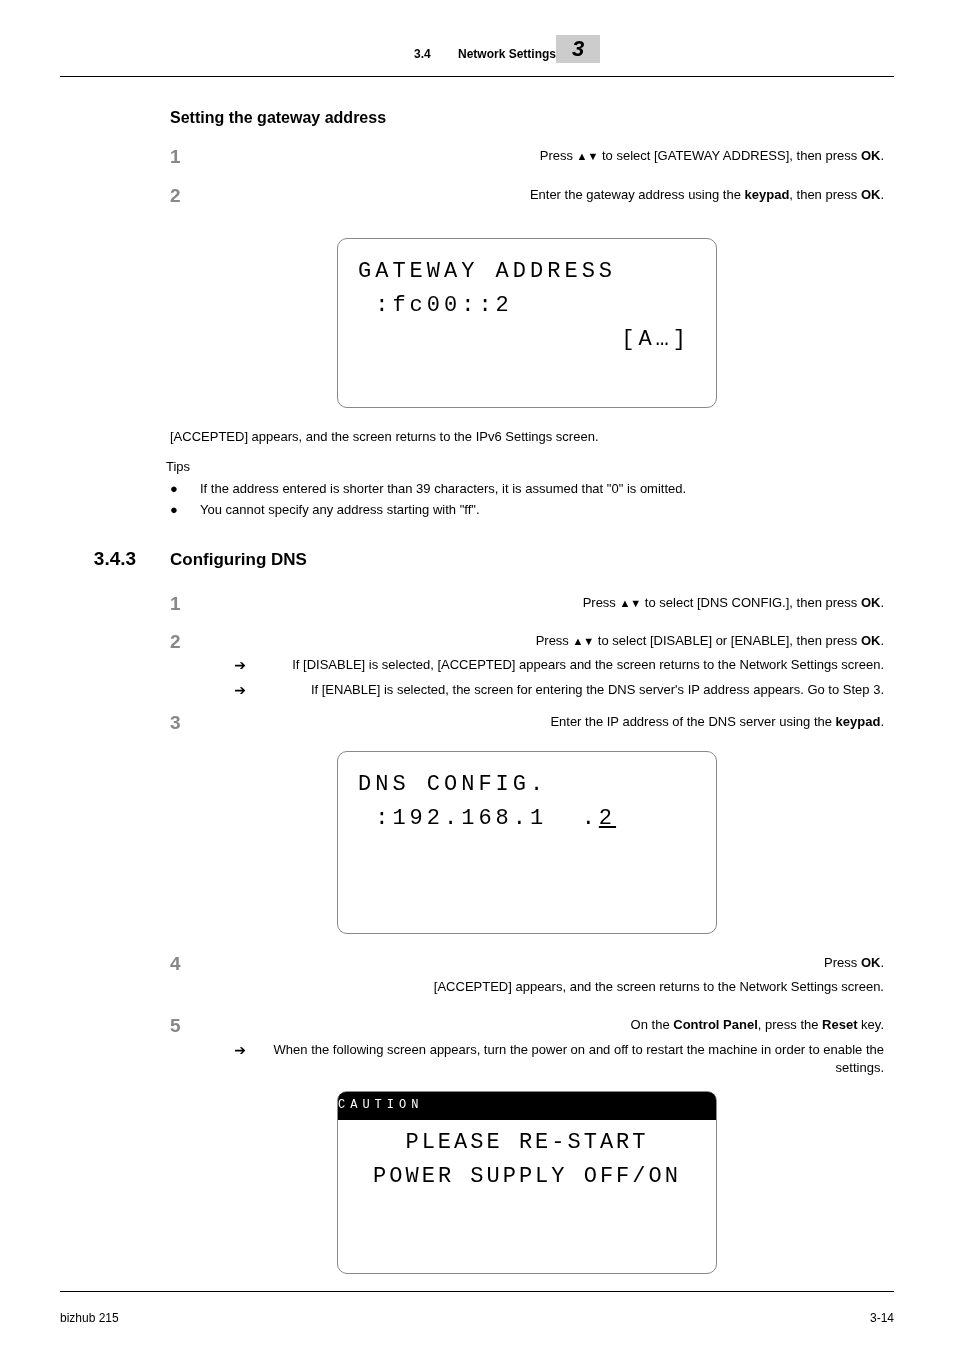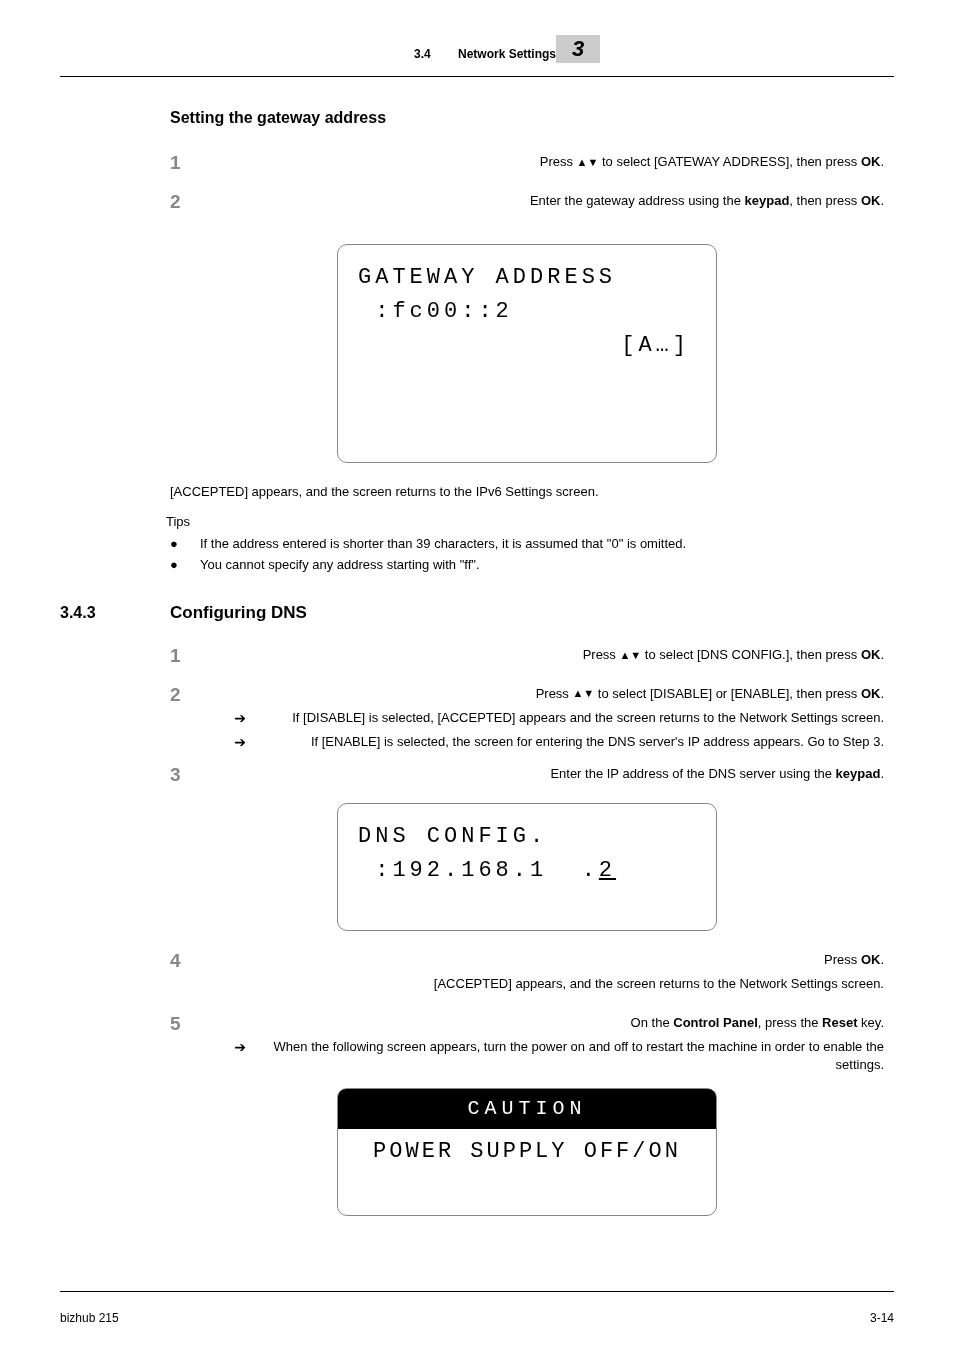--- a/index.html
+++ b/index.html
@@ -37,33 +37,34 @@
     font-size: 22px;
     font-weight: bold;
     font-style: italic;
     color: #000;
     margin-right: -60px;
   }
   .content { margin-left: 110px; margin-right: 10px; }
   .heading1 {
     font-size: 16px;
     font-weight: bold;
-    margin-bottom: 24px;
+    margin-bottom: 18px;
   }
   .section-row {
     display: flex;
     align-items: baseline;
     margin-bottom: 22px;
     margin-left: -110px;
   }
   .section-num {
     width: 110px;
-    font-size: 16px;
+    font-size: 19px;
     font-weight: bold;
     color: #000;
+    text-align: center;
   }
   .section-title {
     font-size: 17px;
     font-weight: bold;
   }
   .step {
     display: flex;
     margin-bottom: 14px;
   }
   .step-num {
@@ -98,32 +99,32 @@
     margin: 10px auto 20px;
     padding: 16px 20px 18px 20px;
     font-family: "Courier New", monospace;
     font-size: 22px;
     letter-spacing: 4px;
     line-height: 1.55;
     min-height: 110px;
     position: relative;
     font-weight: 500;
   }
-  .lcd.small { height: 128px; }
+  .lcd.small { height: 183px; }
   .lcd-right { text-align: right; padding-right: 6px;}
   .lcd-header-bar {
     background: #000;
     color: #fff;
     margin: -16px -20px 6px -20px;
     padding: 4px 0 5px;
-    text-align: center;
+    text-align: left;
     border-top-left-radius: 8px;
     border-top-right-radius: 8px;
     letter-spacing: 5px;
-    font-size: 20px;
+    font-size: 12px;
   }
   .lcd-line { white-space: pre; }
   .underline-frag { text-decoration: underline; }
   .arrow-icons { font-size: 11px; display:inline-block; vertical-align: middle;}
   .footer {
     position: absolute;
     left: 60px; right: 60px; bottom: 24px;
     border-top: 1px solid #000;
     display: flex;
     justify-content: space-between;
@@ -160,21 +161,21 @@
 
   <div class="step">
     <div class="step-num">2</div>
     <div class="step-body">
       <p>
         <span>Enter the gateway address using the </span><b>keypad</b><span>, then press </span><b>OK</b><span>.</span>
       </p>
     </div>
   </div>
 
-  <div class="lcd" style="height:219px;margin-top:28px;">
+  <div class="lcd" style="height:170px;margin-top:28px;">
     <div class="lcd-line">GATEWAY ADDRESS</div>
     <div class="lcd-line"> :fc00::2</div>
     <div class="lcd-line lcd-right">[A…]</div>
   </div>
 
   <p class="result-text">[ACCEPTED] appears, and the screen returns to the IPv6 Settings screen.</p>
 
   <div class="tips-label">Tips</div>
   <div class="bullet">
     <div class="bullet-marker">●</div>
@@ -248,20 +249,21 @@
       </p>
       <div class="sub">
         <div class="sub-marker">➔</div>
         <div class="sub-body">When the following screen appears, turn the power on and off to restart the machine in order to enable the settings.</div>
       </div>
     </div>
   </div>
 
   <div class="lcd small" style="text-align:center; letter-spacing:3px;">
     <div class="lcd-header-bar">CAUTION</div>
+    <div class="lcd-line" style="white-space:normal;">PLEASE RE-START</div>
     <div class="lcd-line" style="white-space:normal;">POWER SUPPLY OFF/ON</div>
   </div>
 
 </div>
 
 <div class="footer">
   <span>bizhub 215</span>
   <span>3-14</span>
 </div>
 

